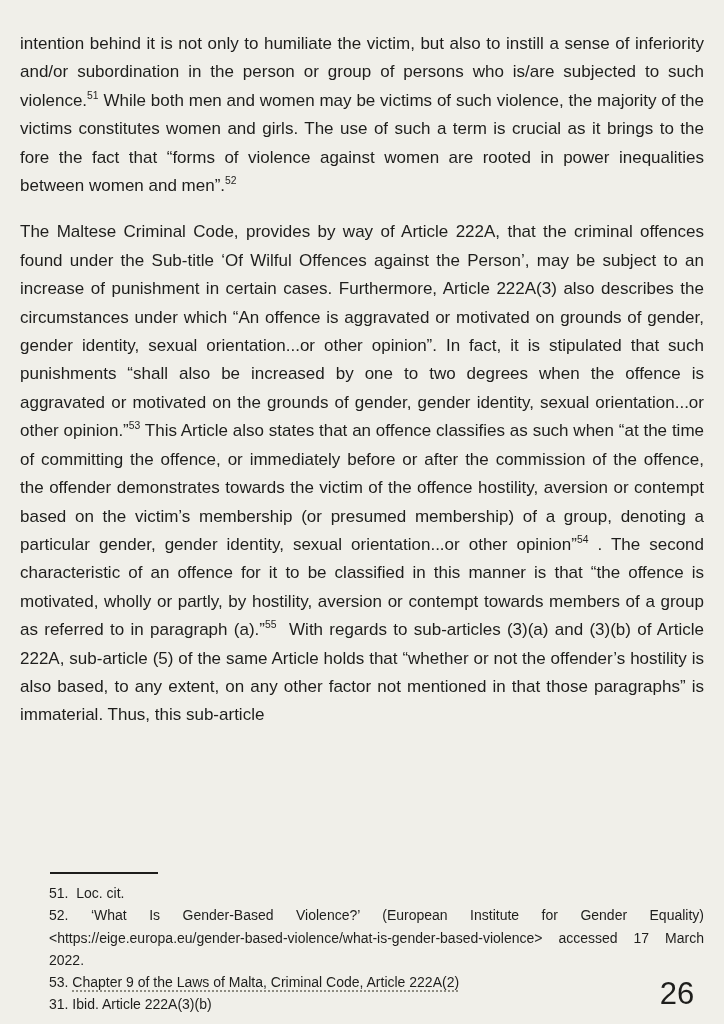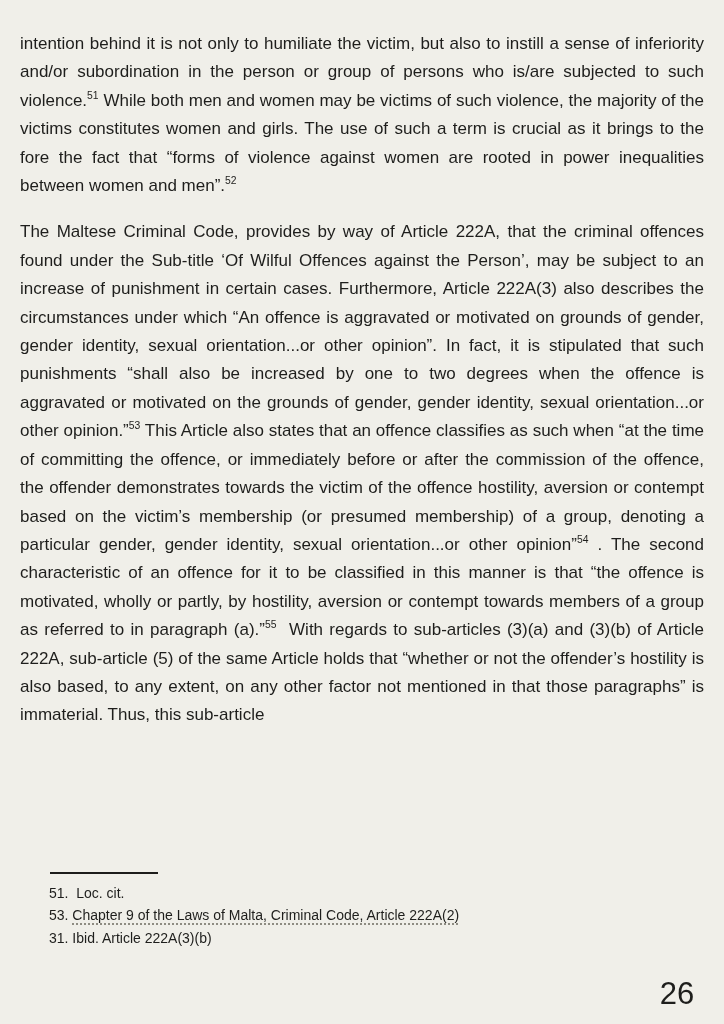--- a/index.html
+++ b/index.html
@@ -73,19 +73,20 @@
 <main class="page">
   <section class="body-text" id="body-text">
       <p class="body-para"><span>intention behind it is not only to humiliate the victim, but also to instill a sense of inferiority and/or subordination in the person or group of persons who is/are subjected to such violence.</span><sup>51</sup><span> While both men and women may be victims of such violence, the majority of the victims constitutes women and girls. The use of such a term is crucial as it brings to the fore the fact that “forms of violence against women are rooted in power inequalities between women and men”.</span><sup>52</sup></p>
       <p class="body-para"><span>The Maltese Criminal Code, provides by way of Article 222A, that the criminal offences found under the Sub-title ‘Of Wilful Offences against the Person’, may be subject to an increase of punishment in certain cases. Furthermore, Article 222A(3) also describes the circumstances under which “An offence is aggravated or motivated on grounds of gender, gender identity, sexual orientation...or other opinion”. In fact, it is stipulated that such punishments “shall also be increased by one to two degrees when the offence is aggravated or motivated on the grounds of gender, gender identity, sexual orientation...or other opinion.”</span><sup>53</sup><span> This Article also states that an offence classifies as such when “at the time of committing the offence, or immediately before or after the commission of the offence, the offender demonstrates towards the victim of the offence hostility, aversion or contempt based on the victim’s membership (or presumed membership) of a group, denoting a particular gender, gender identity, sexual orientation...or other opinion”</span><sup>54</sup><span> . The second characteristic of an offence for it to be classified in this manner is that “the offence is motivated, wholly or partly, by hostility, aversion or contempt towards members of a group as referred to in paragraph (a).”</span><sup>55</sup><span>&nbsp; With regards to sub-articles (3)(a) and (3)(b) of Article 222A, sub-article (5) of the same Article holds that “whether or not the offender’s hostility is also based, to any extent, on any other factor not mentioned in that those paragraphs” is immaterial. Thus, this sub-article</span></p>
     </section>
 
   <div class="fn-block">
     <div class="fn-sep"></div>
     <section id="footnotes">
         <p class="footnote"><span>51.&nbsp; Loc. cit.</span></p>
+        <p class="footnote"><span>52. ‘What Is Gender-Based Violence?’ (European Institute for Gender Equality) &lt;https://eige.europa.eu/gender-based-violence/what-is-gender-based-violence&gt; accessed 17 March 2022.</span></p>
         <p class="footnote"><span>53. </span><span class="dotted-underline">Chapter 9 of the Laws of Malta, Criminal Code, Article 222A(2)</span></p>
         <p class="footnote"><span>31. Ibid. Article 222A(3)(b)</span></p>
       </section>
   </div>
 
   <div class="page-number">26</div>
 </main>
 
 </body></html>

